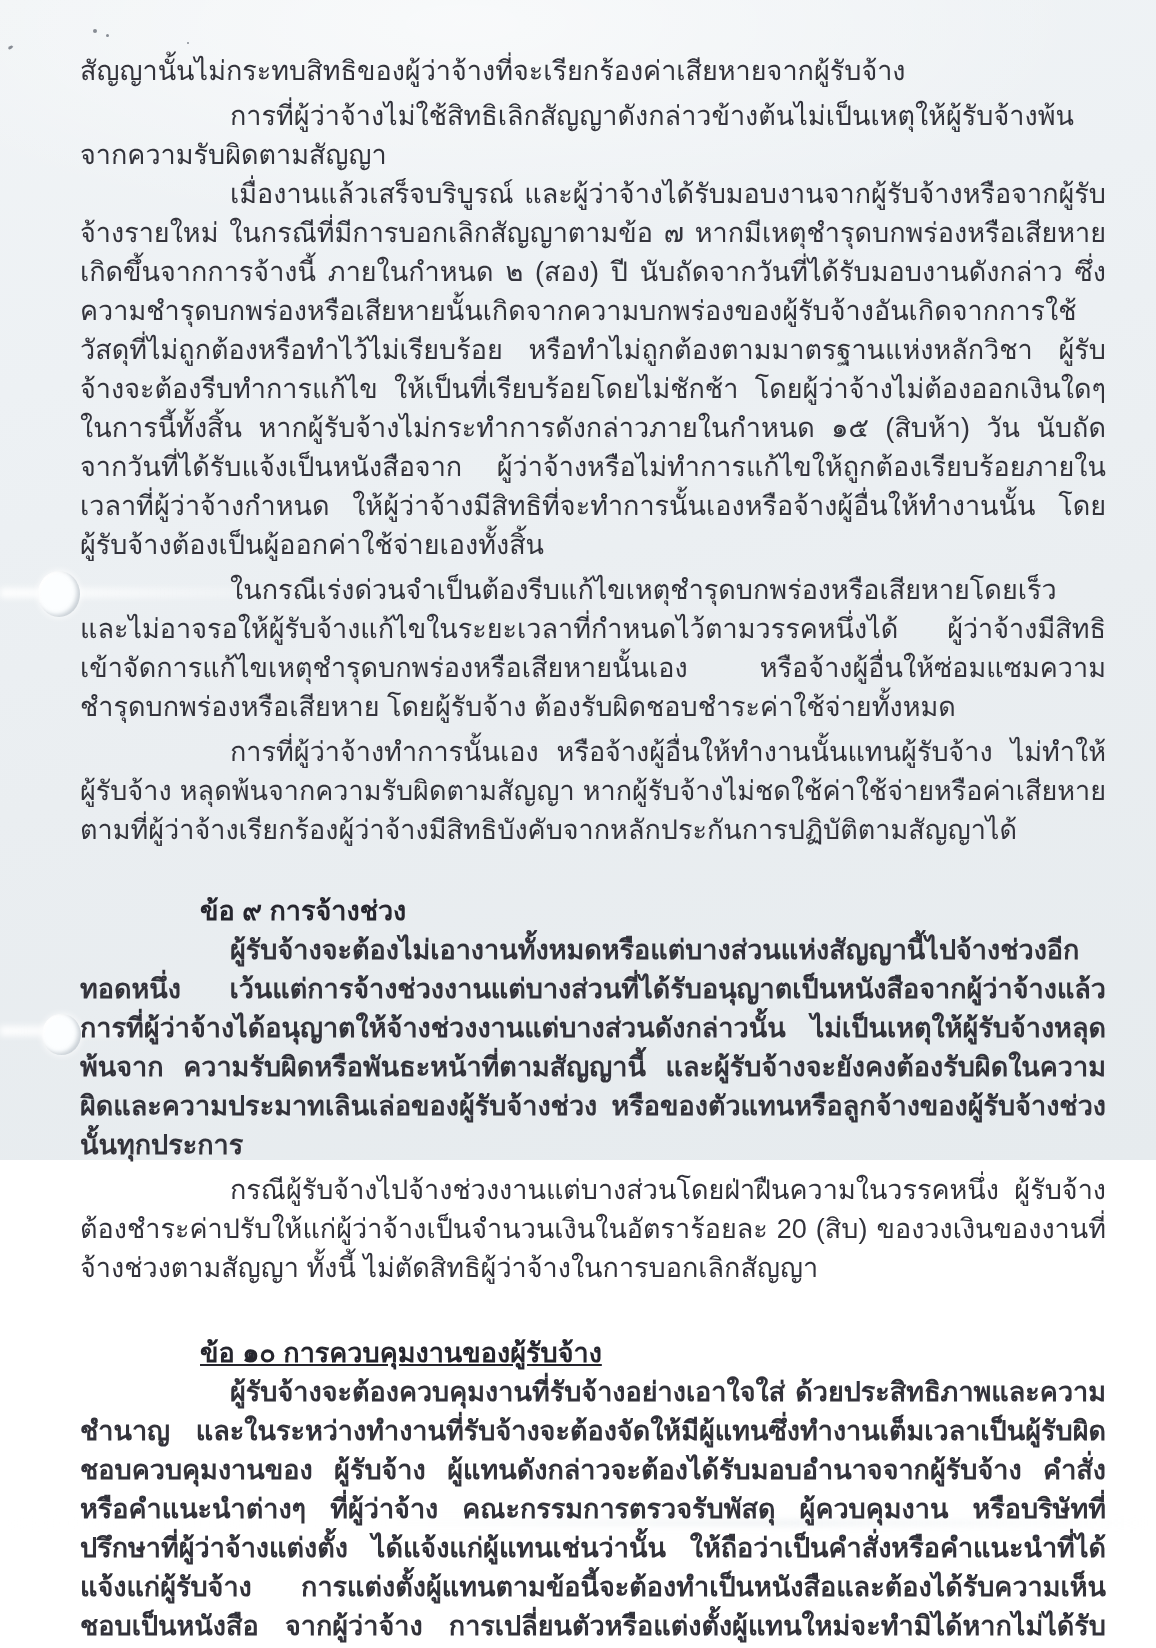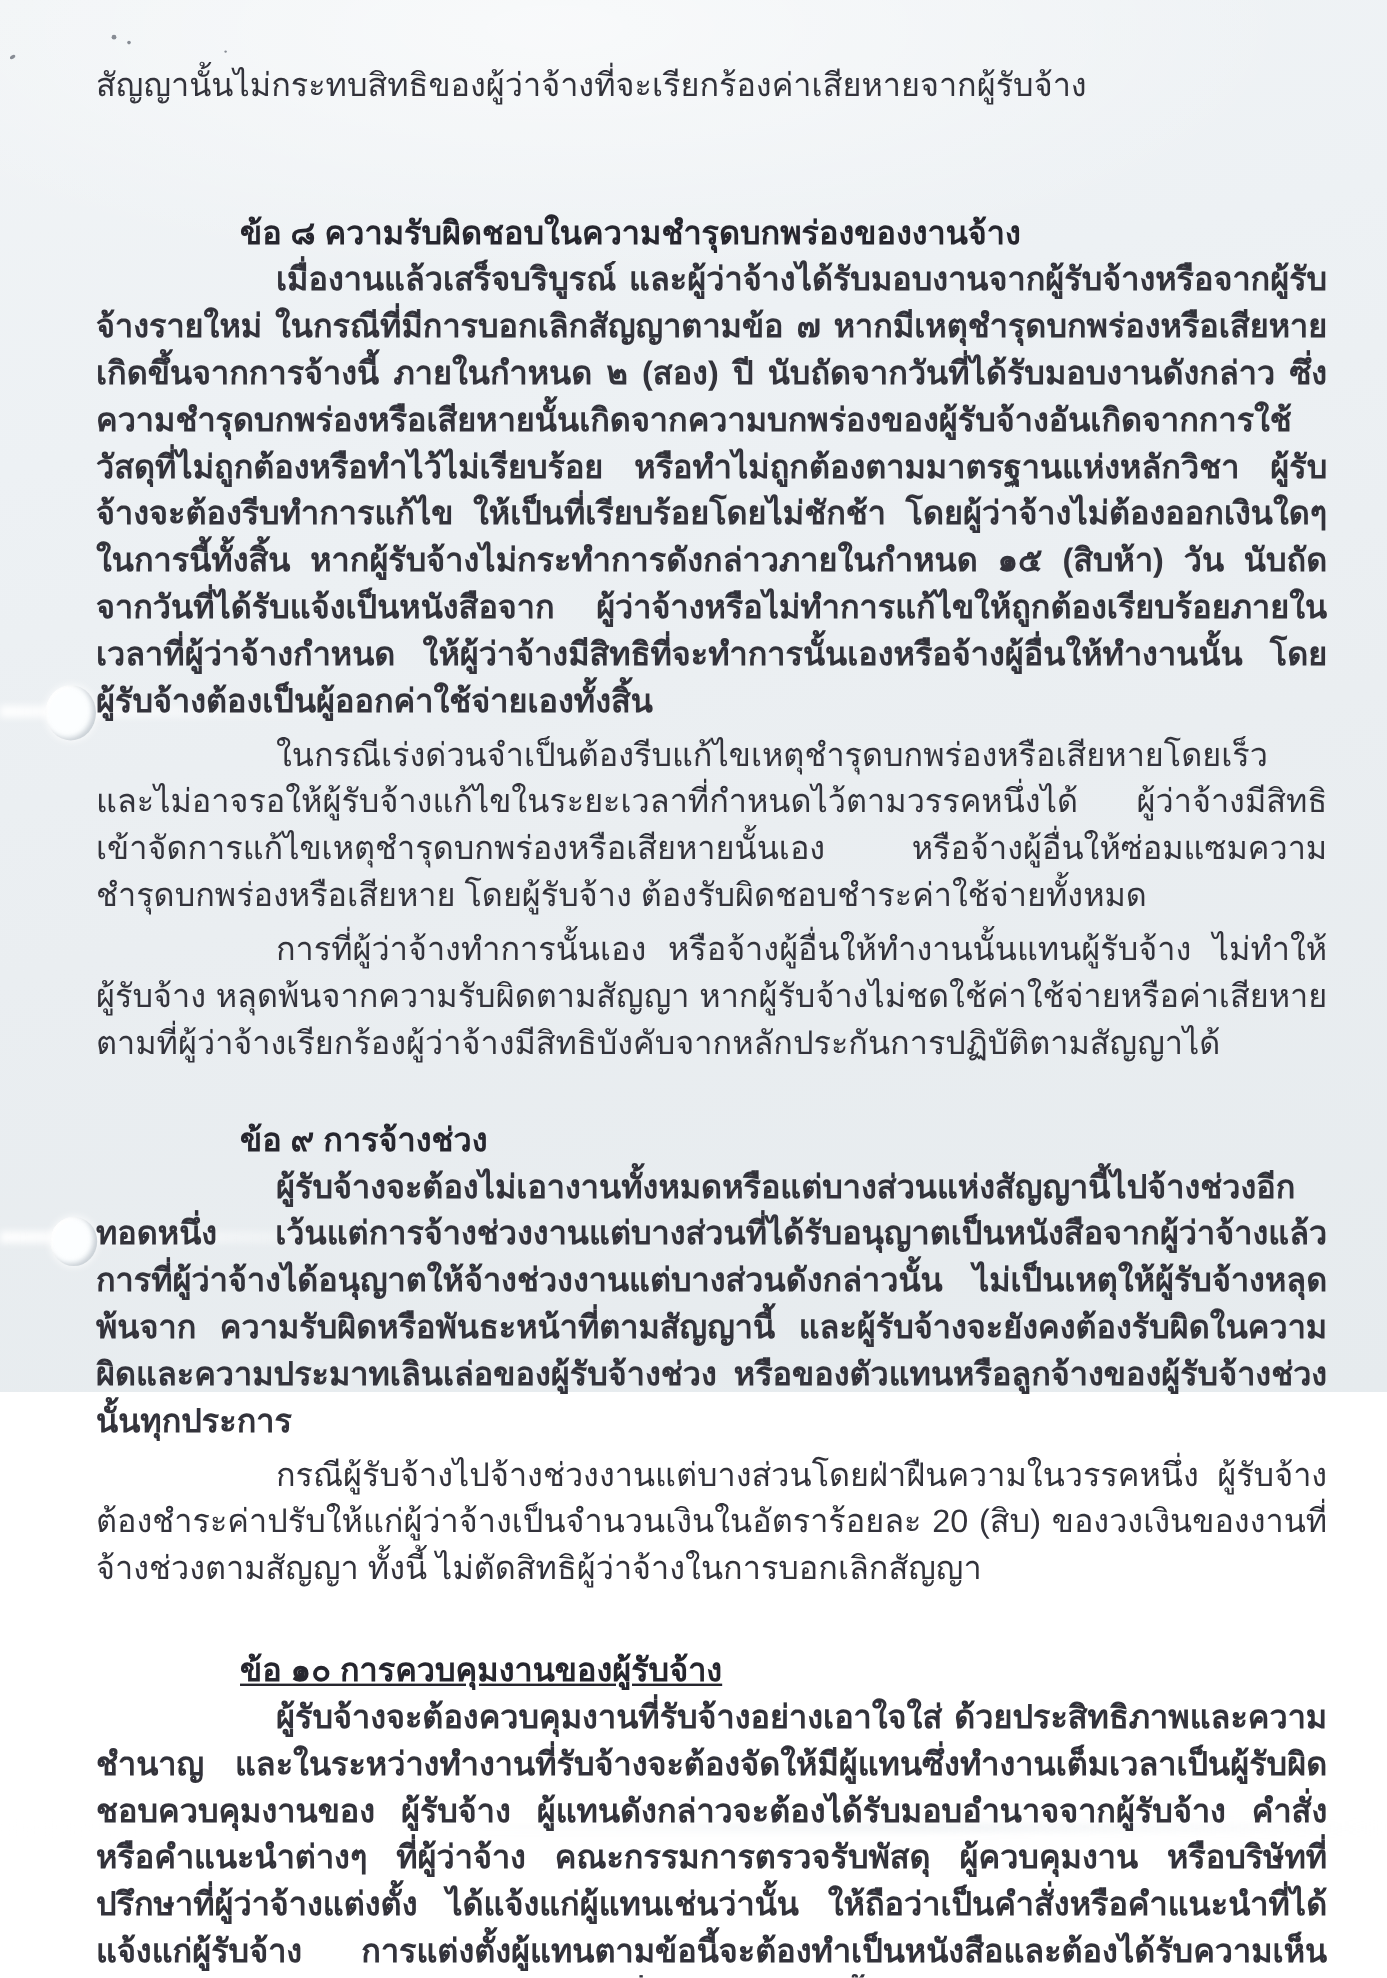--- a/index.html
+++ b/index.html
@@ -78,23 +78,23 @@
   <div class="hole h1"></div>
   <div class="hole h2"></div>
   <div class="speck s1"></div>
   <div class="speck s2"></div>
   <div class="speck s3"></div>
   <div class="speck s4"></div>
 
   <div class="content">
 
     <p class="para">สัญญานั้นไม่กระทบสิทธิของผู้ว่าจ้างที่จะเรียกร้องค่าเสียหายจากผู้รับจ้าง</p>
+    <p class="para indent">การที่ผู้ว่าจ้างไม่ใช้สิทธิเลิกสัญญาดังกล่าวข้างต้นไม่เป็นเหตุให้ผู้รับจ้างพ้นจากความรับผิดตามสัญญา</p>
 
     <section class="sec s0">
-      <h2 class="heading">ข้อ ๘ ความรับผิดชอบในความชำรุดบกพร่องของงานจ้าง</h2>
       <p class="para indent">เมื่องานแล้วเสร็จบริบูรณ์ และผู้ว่าจ้างได้รับมอบงานจากผู้รับจ้างหรือจากผู้รับจ้างรายใหม่ ในกรณีที่มีการบอกเลิกสัญญาตามข้อ ๗ หากมีเหตุชำรุดบกพร่องหรือเสียหายเกิดขึ้นจากการจ้างนี้ ภายในกำหนด ๒ (สอง) ปี นับถัดจากวันที่ได้รับมอบงานดังกล่าว ซึ่งความชำรุดบกพร่องหรือเสียหายนั้นเกิดจากความบกพร่องของผู้รับจ้างอันเกิดจากการใช้วัสดุที่ไม่ถูกต้องหรือทำไว้ไม่เรียบร้อย หรือทำไม่ถูกต้องตามมาตรฐานแห่งหลักวิชา ผู้รับจ้างจะต้องรีบทำการแก้ไข ให้เป็นที่เรียบร้อยโดยไม่ชักช้า โดยผู้ว่าจ้างไม่ต้องออกเงินใดๆ ในการนี้ทั้งสิ้น หากผู้รับจ้างไม่กระทำการดังกล่าวภายในกำหนด ๑๕ (สิบห้า) วัน นับถัดจากวันที่ได้รับแจ้งเป็นหนังสือจาก ผู้ว่าจ้างหรือไม่ทำการแก้ไขให้ถูกต้องเรียบร้อยภายในเวลาที่ผู้ว่าจ้างกำหนด ให้ผู้ว่าจ้างมีสิทธิที่จะทำการนั้นเองหรือจ้างผู้อื่นให้ทำงานนั้น โดยผู้รับจ้างต้องเป็นผู้ออกค่าใช้จ่ายเองทั้งสิ้น</p>
       <p class="para indent">ในกรณีเร่งด่วนจำเป็นต้องรีบแก้ไขเหตุชำรุดบกพร่องหรือเสียหายโดยเร็ว และไม่อาจรอให้ผู้รับจ้างแก้ไขในระยะเวลาที่กำหนดไว้ตามวรรคหนึ่งได้ ผู้ว่าจ้างมีสิทธิเข้าจัดการแก้ไขเหตุชำรุดบกพร่องหรือเสียหายนั้นเอง หรือจ้างผู้อื่นให้ซ่อมแซมความชำรุดบกพร่องหรือเสียหาย โดยผู้รับจ้าง ต้องรับผิดชอบชำระค่าใช้จ่ายทั้งหมด</p>
       <p class="para indent">การที่ผู้ว่าจ้างทำการนั้นเอง หรือจ้างผู้อื่นให้ทำงานนั้นแทนผู้รับจ้าง ไม่ทำให้ผู้รับจ้าง หลุดพ้นจากความรับผิดตามสัญญา หากผู้รับจ้างไม่ชดใช้ค่าใช้จ่ายหรือค่าเสียหายตามที่ผู้ว่าจ้างเรียกร้องผู้ว่าจ้างมีสิทธิบังคับจากหลักประกันการปฏิบัติตามสัญญาได้</p>
     </section>
 
     <section class="sec s1">
       <h2 class="heading">ข้อ ๙ การจ้างช่วง</h2>
       <p class="para indent">ผู้รับจ้างจะต้องไม่เอางานทั้งหมดหรือแต่บางส่วนแห่งสัญญานี้ไปจ้างช่วงอีกทอดหนึ่ง เว้นแต่การจ้างช่วงงานแต่บางส่วนที่ได้รับอนุญาตเป็นหนังสือจากผู้ว่าจ้างแล้ว การที่ผู้ว่าจ้างได้อนุญาตให้จ้างช่วงงานแต่บางส่วนดังกล่าวนั้น ไม่เป็นเหตุให้ผู้รับจ้างหลุดพ้นจาก ความรับผิดหรือพันธะหน้าที่ตามสัญญานี้ และผู้รับจ้างจะยังคงต้องรับผิดในความผิดและความประมาทเลินเล่อของผู้รับจ้างช่วง หรือของตัวแทนหรือลูกจ้างของผู้รับจ้างช่วงนั้นทุกประการ</p>
       <p class="para indent">กรณีผู้รับจ้างไปจ้างช่วงงานแต่บางส่วนโดยฝ่าฝืนความในวรรคหนึ่ง ผู้รับจ้างต้องชำระค่าปรับให้แก่ผู้ว่าจ้างเป็นจำนวนเงินในอัตราร้อยละ 20 (สิบ) ของวงเงินของงานที่จ้างช่วงตามสัญญา ทั้งนี้ ไม่ตัดสิทธิผู้ว่าจ้างในการบอกเลิกสัญญา</p>
     </section>

